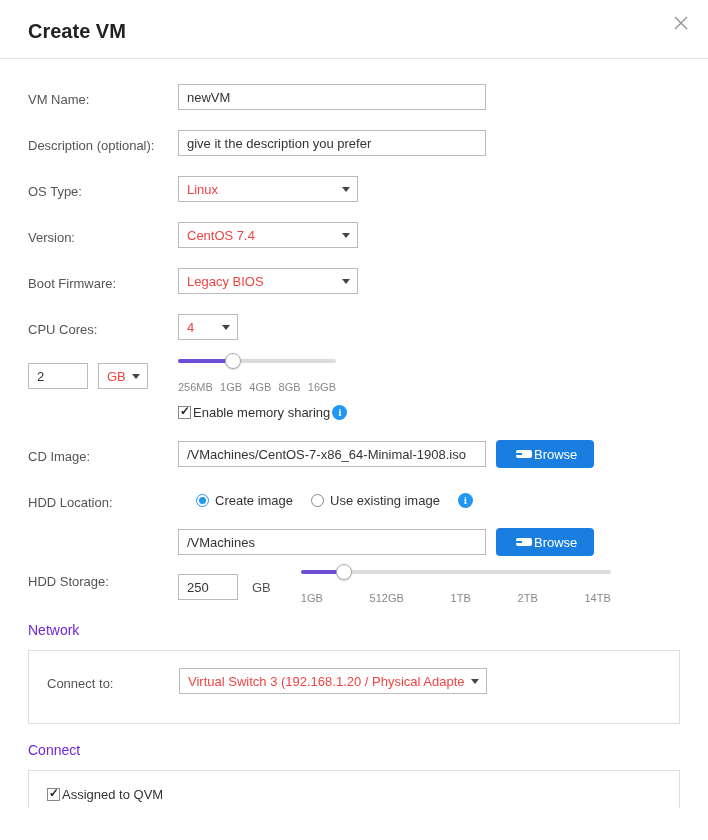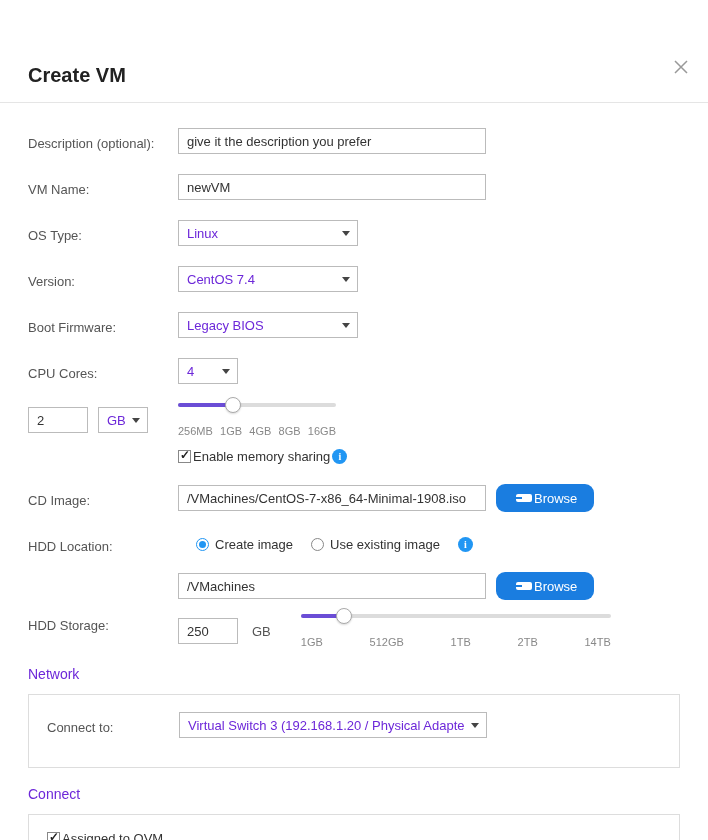--- a/index.html
+++ b/index.html
@@ -7,21 +7,20 @@
       font-family: -apple-system, BlinkMacSystemFont, "Segoe UI", Arial, sans-serif;
       font-size: 13px;
       color: #333;
       background: #fff;
       width: 708px;
     }
     .header {
       padding: 20px 28px 15px 28px;
       border-bottom: 1px solid #e5e5e5;
       position: relative;
-      margin-top: 44px;
     }
     .title {
       font-size: 20px;
       font-weight: 700;
       color: #222;
     }
     .close-btn {
       position: absolute;
       top: 16px;
       right: 18px;
@@ -73,21 +72,21 @@
       height: 26px;
       border: 1px solid #bbb;
       padding: 0 22px 0 8px;
       font-size: 13px;
       font-family: inherit;
       background: #fff;
       position: relative;
       display: inline-flex;
       align-items: center;
       cursor: pointer;
-      color: #6d28d9;
+      color: #ef4444;
     }
     .sel-180 { width: 180px; }
     .sel-60 { width: 60px; }
     .sel-50 { width: 50px; }
     .sel-net { width: 308px; }
     .select::after {
       content: "";
       position: absolute;
       right: 7px;
       top: 50%;
@@ -207,21 +206,21 @@
       background: #2196f3;
       border-radius: 50%;
       left: 2px;
       top: 2px;
     }
     .btn-browse {
       height: 28px;
       background: #1a7de0;
       color: #fff;
       border: none;
-      border-radius: 9px;
+      border-radius: 4px;
       padding: 0 16px 0 12px;
       font-size: 13px;
       cursor: pointer;
       display: inline-flex;
       align-items: center;
       gap: 10px;
       width: 98px;
     }
     .disk-icon {
       width: 16px;
@@ -286,30 +285,30 @@
   <div class="close-btn">
     <svg viewBox="0 0 14 14">
         <path d="M1 1 L13 13 M13 1 L1 13" stroke="#999" stroke-width="1.5" fill="none"></path>
       </svg>
   </div>
 </div>
 
 <div class="content">
 
   <div class="row">
+    <div class="label">VM Name:</div>
+    <div class="field-area">
+      <input type="text" class="input-wide" value="newVM" style="">
+    </div>
+  </div>
+
+  <div class="row">
     <div class="label">Description (optional):</div>
     <div class="field-area">
       <input type="text" class="input-wide" value="give it the description you prefer" style="">
-    </div>
-  </div>
-
-  <div class="row">
-    <div class="label">VM Name:</div>
-    <div class="field-area">
-      <input type="text" class="input-wide" value="newVM" style="">
     </div>
   </div>
 
   <div class="row">
     <div class="label">OS Type:</div>
     <div class="field-area">
       <div class="select sel-180">
           <span>Linux</span>
         </div>
     </div>

